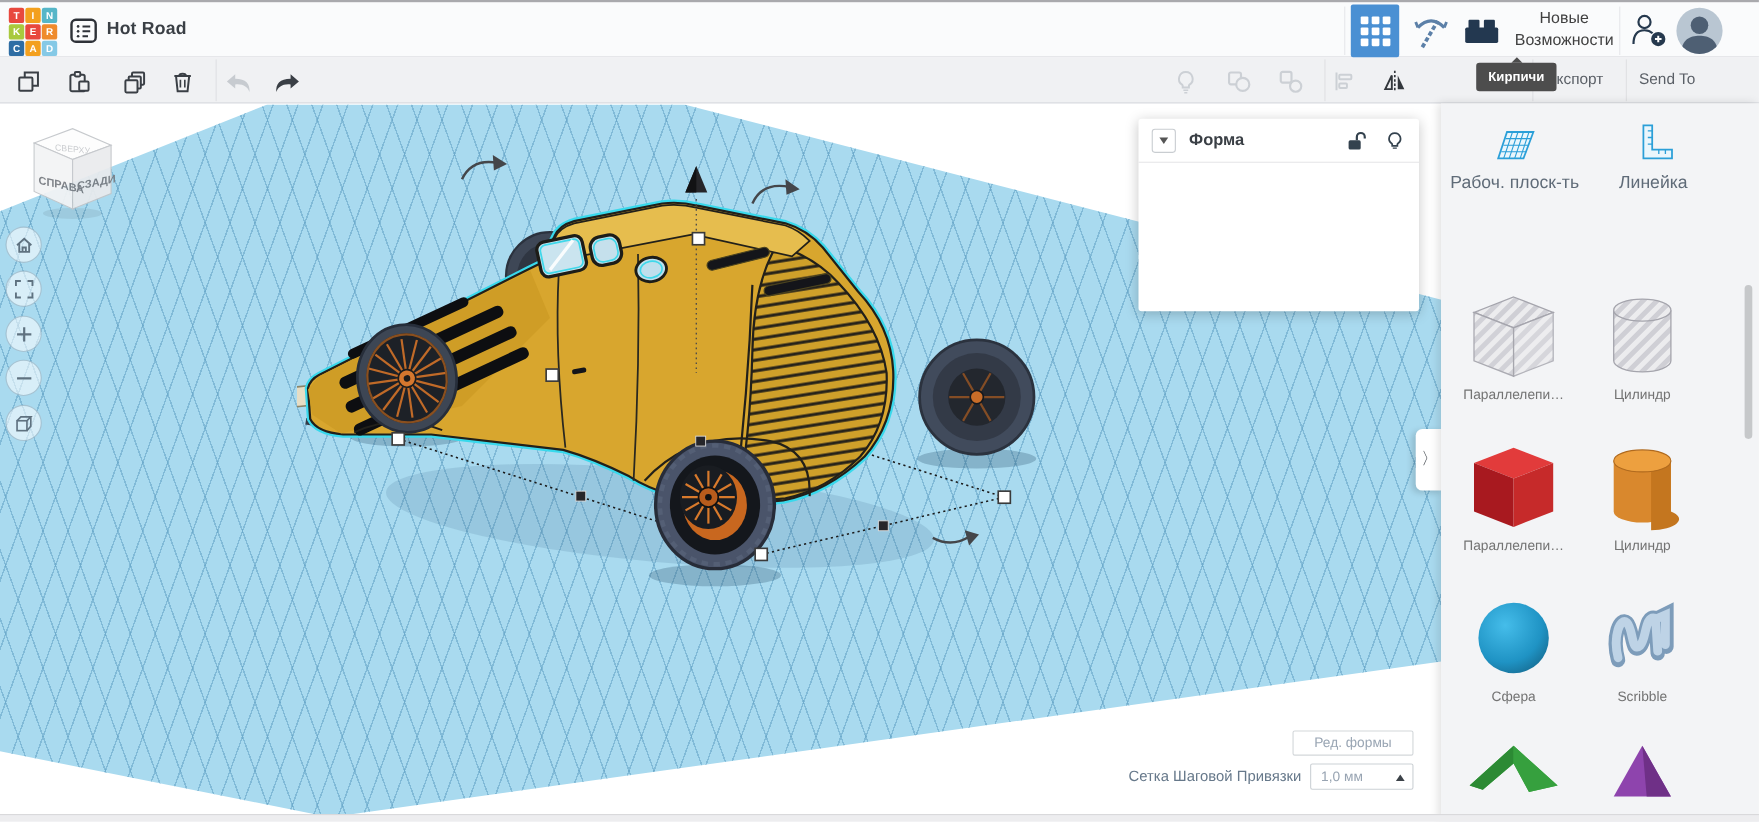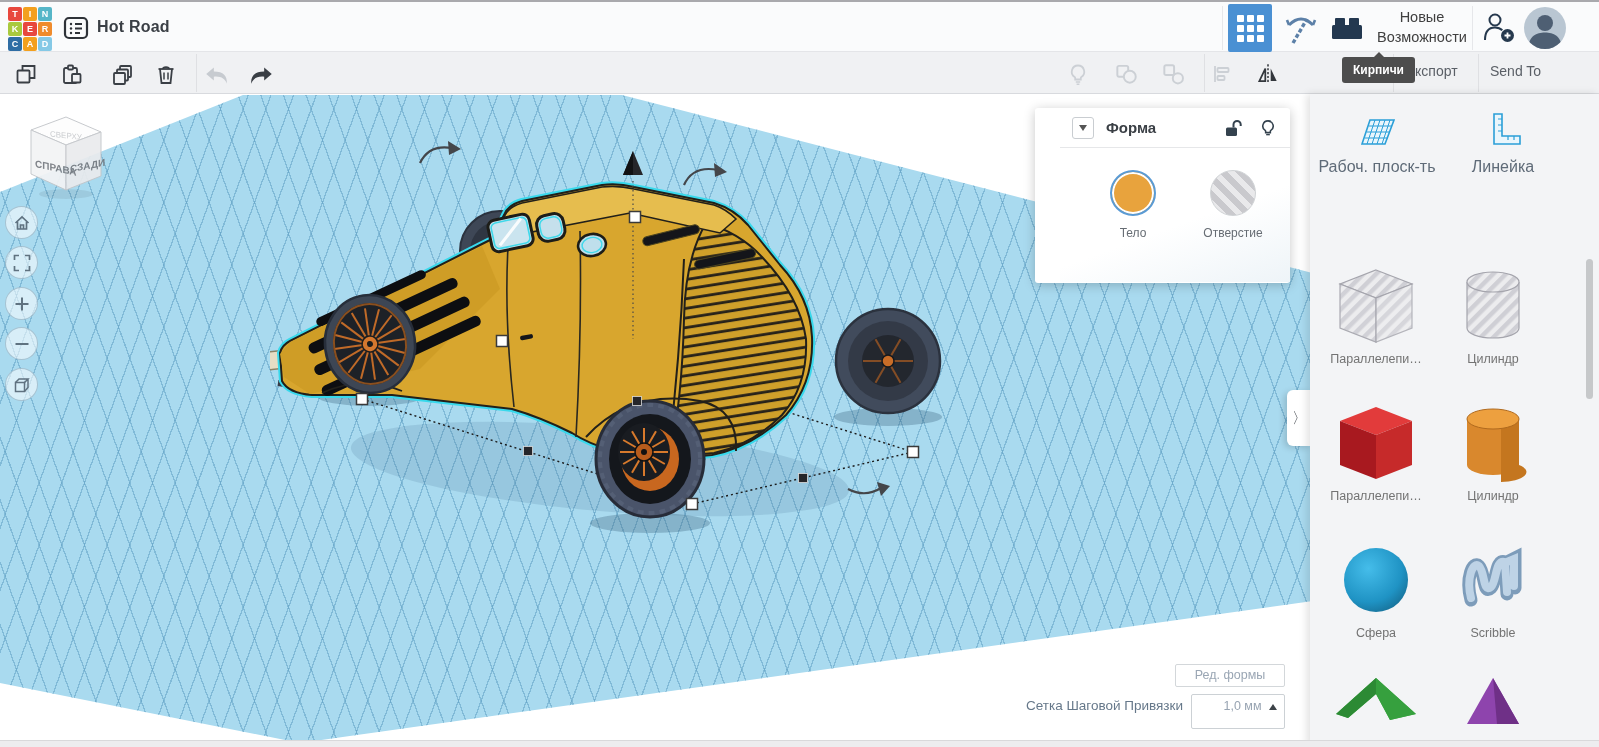--- a/index.html
+++ b/index.html
@@ -34,35 +34,35 @@
     background-image:
       repeating-linear-gradient(110deg, rgba(96,160,196,0) 0px, rgba(96,160,196,0) 20px, rgba(96,160,196,.55) 20px, rgba(96,160,196,.55) 21.3px),
       repeating-linear-gradient(70deg, rgba(96,160,196,0) 0px, rgba(96,160,196,0) 20px, rgba(96,160,196,.55) 20px, rgba(96,160,196,.55) 21.3px);
     clip-path:polygon(243px 1px,622px 1px,1320px 181px,1320px 506px,300px 649px,0px 589px,0px 98px);
   }
   #viewcube { position:absolute; left:16px; top:12px; }
   .navcircle { position:absolute; left:5px; width:33px; height:33px; border-radius:50%; background:rgba(255,255,255,.55); border:1px solid rgba(125,158,178,.55); display:flex; align-items:center; justify-content:center; }
   #car { position:absolute; left:270px; top:45px; }
 
   
-  #shape-panel { position:absolute; left:1035px; top:14px; width:255px; height:175px; background:#fff; border-radius:3px; box-shadow:0 2px 12px rgba(0,0,0,.22);padding-left:25px; }
+  #shape-panel { position:absolute; left:1035px; top:14px; width:255px; height:175px; background:#fff; border-radius:3px; box-shadow:0 2px 12px rgba(0,0,0,.22); }
   #sp-head { height:40px; border-bottom:1px solid #e6e7e9; display:flex; align-items:center; padding:0 12px; }
   #sp-caret { width:22px; height:22px; border:1px solid #c9cdd1; border-radius:3px; background:#fff; display:flex; align-items:center; justify-content:center; }
   .tri-down { width:0; height:0; border-left:4.5px solid transparent; border-right:4.5px solid transparent; border-top:6px solid #555; }
   #sp-title { font-size:15px; font-weight:bold; color:#3a3f45; margin-left:12px; flex:1; }
   #sp-body { position:relative; height:134px; background:linear-gradient(160deg,#ffffff 55%,#eef4f8 100%); }
   .swatch { position:absolute; top:22px; width:46px; height:46px; border-radius:50%; }
   #swatch-solid { left:50px; background:#e8a33d; border:2px solid #5a9bd5; box-shadow:inset 0 0 0 2px #fff; }
   #swatch-hole { left:150px; background:repeating-linear-gradient(45deg,#c9c9cd 0 6px,#e9e9eb 6px 12px); border:1px solid #cfd2d5; }
   .swatch-label { position:absolute; top:78px; font-size:12px; color:#666c73; width:100px; text-align:center; }
 
   
   #edit-grid-btn { position:absolute; left:1175px; top:570px; width:110px; height:23px; background:#fff; border:1px solid #d3d7da; border-radius:2px; font-size:12.5px; color:#9aa6b4; text-align:center; line-height:21px; }
   #snap-label { position:absolute; left:955px; top:604px; width:228px; text-align:right; font-size:13.5px; color:#66788a; }
-  #snap-select { position:absolute; left:1191px; top:600px; width:94px; height:35px; background:#fff; border:1px solid #ccd1d5; border-radius:2px; font-size:12.5px; color:#98a4b2; line-height:22px; padding-left:9px;text-align:center; }
+  #snap-select { position:absolute; left:1191px; top:600px; width:94px; height:24px; background:#fff; border:1px solid #ccd1d5; border-radius:2px; font-size:12.5px; color:#98a4b2; line-height:22px; padding-left:9px; }
   .tri-up { position:absolute; right:7px; top:9px; width:0; height:0; border-left:4.5px solid transparent; border-right:4.5px solid transparent; border-bottom:6px solid #3c4248; }
 
   #collapse-tab { position:absolute; left:1287px; top:296px; width:25px; height:56px; background:#fff; border-radius:6px 0 0 6px; box-shadow:-3px 2px 6px rgba(0,0,0,.15); color:#4a4f55; font-size:15px; line-height:56px; text-align:center; }
 
   
   #sidebar { position:absolute; left:1310px; top:94px; width:289px; height:653px; background:#f3f4f6; box-shadow:-3px 0 8px rgba(0,0,0,.12); z-index:20; }
   .sb-top-item { position:absolute; top:14px; width:130px; text-align:center; }
   .sb-top-item .lbl { font-size:16px; color:#5f6b78; margin-top:4px; }
   #lib-select { position:absolute; left:5px; top:84px; width:252px; height:60px; background:#fff; border:1px solid #d9dcdf; border-radius:2px; padding:7px 12px; }
   #lib-src { font-size:11px; color:#98a2ac; }
@@ -434,26 +434,20 @@
       <div id="sp-title">Форма</div>
       <svg width="22" height="22" viewBox="0 0 22 22" style="margin-right:14px">
         <rect x="4" y="10.5" width="11" height="8.5" rx="1.5" fill="#34424e"></rect>
         <path d="M11.5 10.5 V7.5 a3.6 3.6 0 0 1 7.2 0 V9" fill="none" stroke="#34424e" stroke-width="2"></path>
       </svg>
       <svg width="20" height="22" viewBox="0 0 24 24" fill="none" stroke="#34424e" stroke-width="1.9">
         <path d="M12 3.5 a6.2 6.2 0 0 1 3.4 11.4 c-.4 .3 -.6 .8 -.6 1.3 V17.5 h-5.6 V16.2 c0 -.5 -.2 -1 -.6 -1.3 A6.2 6.2 0 0 1 12 3.5 Z"></path>
         <path d="M9.8 20 h4.4" stroke-width="1.6"></path>
       </svg>
     </div>
-    <div id="sp-body">
-      <div class="swatch" id="swatch-solid"></div>
-      <div class="swatch" id="swatch-hole"></div>
-      <div class="swatch-label" style="left:23px">Тело</div>
-      <div class="swatch-label" style="left:123px">Отверстие</div>
-    </div>
   </div>
 
   <div id="edit-grid-btn">Ред. формы</div>
   <div id="snap-label">Сетка Шаговой Привязки</div>
   <div id="snap-select">
     <span>1,0 мм</span>
     <span class="tri-up"></span>
   </div>
 
   <div id="collapse-tab">〉</div>

